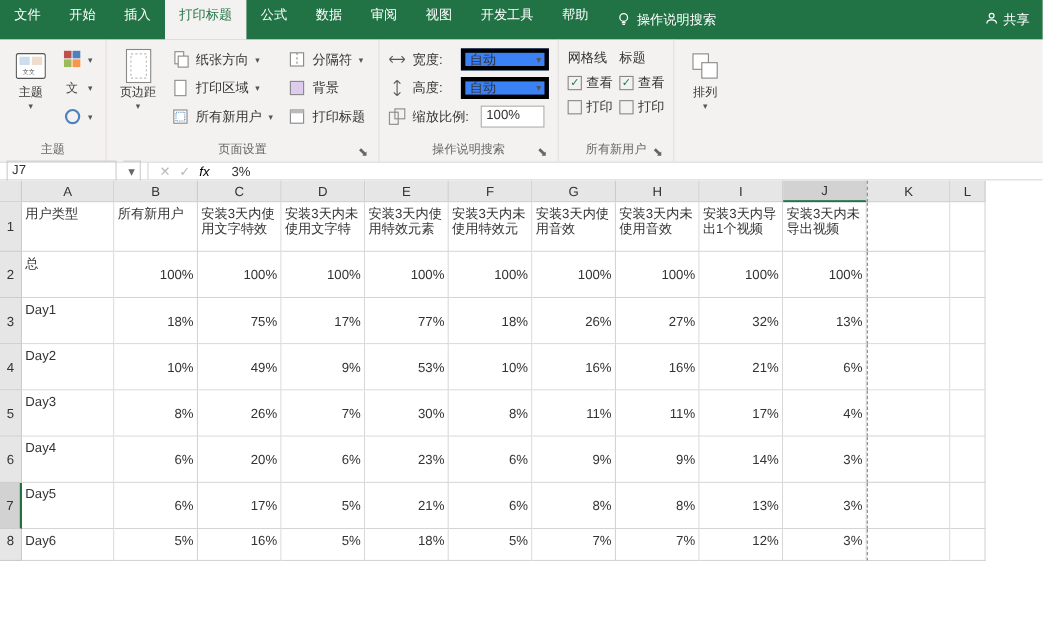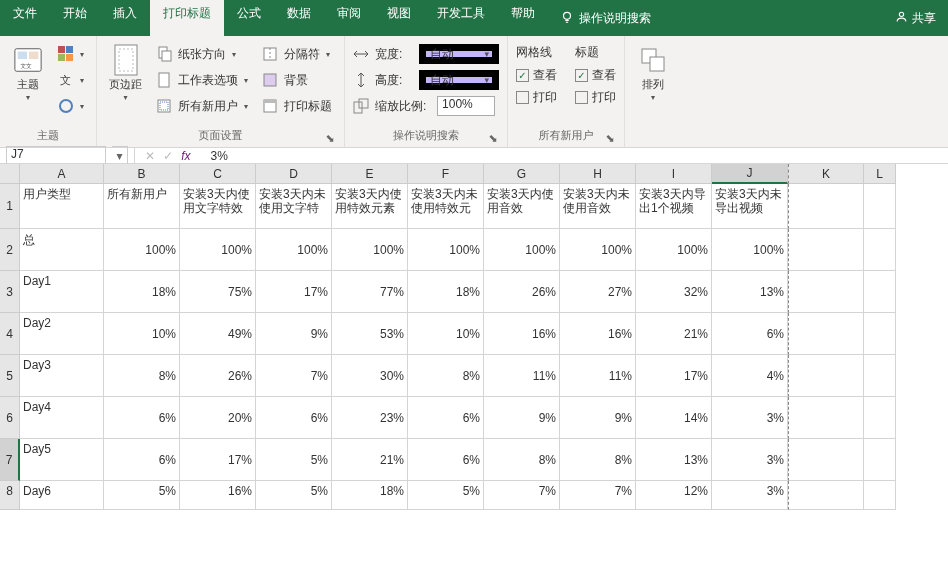--- a/index.html
+++ b/index.html
@@ -24,35 +24,35 @@
   .big-btn .icon { width: 32px; height: 32px; display:flex; align-items:center; justify-content:center;}
   .big-btn .lbl { font-size: 11px; text-align:center; line-height:1.1;}
   .arrow-down { font-size: 8px; color:#555; }
   
   .vcol { display:flex; flex-direction:column; gap:2px; padding-top:2px;}
   .mini-btn { display:flex; align-items:center; gap:6px; padding:3px 4px; cursor:pointer; height:24px; font-size:12px; white-space:nowrap;}
   .mini-icon { width:16px; height:16px; display:flex; align-items:center; justify-content:center;}
   
   .dd-row { display:flex; align-items:center; gap:6px; padding:2px 0; height:24px;}
   .dd-row .lab { font-size: 12px; width: 38px;}
-  .combo { border:7px solid #000000; background:#c4b5fd; height:20px; display:flex; align-items:center; padding:0 16px 0 4px; min-width:80px; font-size:12px; position:relative;}
+  .combo { border:4px solid #000000; background:#3b82f6; height:20px; display:flex; align-items:center; padding:0 16px 0 4px; min-width:80px; font-size:12px; position:relative;}
   .combo::after { content:"▾"; position:absolute; right:3px; font-size:9px; color:#555;}
   .zoom-input { border:1px solid #ababab; background:#fff; height:20px; width:58px; padding:0 4px; font-size:12px;}
   
   .chk-row { display:flex; align-items:center; gap:4px; height:22px; font-size:12px;}
   .chk { width:13px; height:13px; border:1px solid #888; display:flex; align-items:center; justify-content:center; font-size:10px; color:#217346;}
   
   
   .fbar { display:flex; align-items:stretch; height: 16px; border-bottom: 1px solid #d6d6d6; background:#fff;}
   .namebox-wrap { display:flex; align-items:center; border-right:1px solid #d6d6d6;}
   .namebox { width: 100px; border:1px solid #ccc; margin: 0 6px; height:20px; padding:0 4px; font-size:12px;}
   .nb-arrow { border:1px solid #ccc; border-left:none; height:20px; width:16px; display:flex; align-items:center; justify-content:center; color:#666; margin-right:6px;}
   .fbar-btns { display:flex; align-items:center; gap:8px; padding: 0 10px; color:#bbb;}
   .fbar-btns span { cursor:pointer; }
-  .fx { font-style: italic; color:#701a75; }
+  .fx { font-style: italic; color:#000000; }
   .formula-input { flex:1; display:flex; align-items:center; padding:0 10px; font-size:12px;}
   
   
   .grid-wrap { position:relative; height: calc(580px - 26px - 112px - 32px); overflow:hidden;}
   .grid { display:grid; grid-template-columns: 20px 84px repeat(9, 76px) 76px 32px; }
   .col-header, .row-header, .corner { background:#e6e6e6; border-right:1px solid #ccc; border-bottom:1px solid #ccc; display:flex; align-items:center; justify-content:center; font-size:12px; color:#333;}
   .col-header { height:20px; }
   .row-header { width:20px; }
   .corner { width:20px; height:20px; }
   .cell { border-right:1px solid #d4d4d4; border-bottom:1px solid #d4d4d4; padding: 2px 3px; font-size:12px; display:flex; align-items:center; overflow:hidden; background:#fff;}
@@ -171,21 +171,21 @@
             </span>
             <span>纸张方向</span> 
             <span class="arrow-down">▾</span>
           </div>
         <div class="mini-btn">
             <span class="mini-icon">
               <svg width="16" height="16">
                 <rect x="3" y="1" width="10" height="14" fill="#fff" stroke="#888"></rect>
               </svg>
             </span>
-            <span>工作表选项</span> 
+            <span>打印区域</span> 
             <span class="arrow-down">▾</span>
           </div>
         <div class="mini-btn">
             <span class="mini-icon">
               <svg width="16" height="16">
                 <rect x="2" y="2" width="12" height="12" fill="#fff" stroke="#888"></rect>
                 <rect x="4" y="4" width="8" height="8" fill="none" stroke="#4f81bd" stroke-dasharray="1"></rect>
               </svg>
             </span>
             <span>所有新用户</span> 
@@ -267,21 +267,21 @@
         <div style="height:22px; font-size:12px; padding:2px 0;">网格线</div>
         <div class="chk-row">
             <div class="chk">✓</div>
             <span>查看</span>
           </div>
         <div class="chk-row">
             <div class="chk"></div>
             <span>打印</span>
           </div>
       </div>
-      <div class="vcol" style="gap:0;margin-left:12px;">
+      <div class="vcol" style="gap:0;">
         <div style="height:22px; font-size:12px; padding:2px 0;">标题</div>
         <div class="chk-row">
             <div class="chk">✓</div>
             <span>查看</span>
           </div>
         <div class="chk-row">
             <div class="chk"></div>
             <span>打印</span>
           </div>
       </div>

